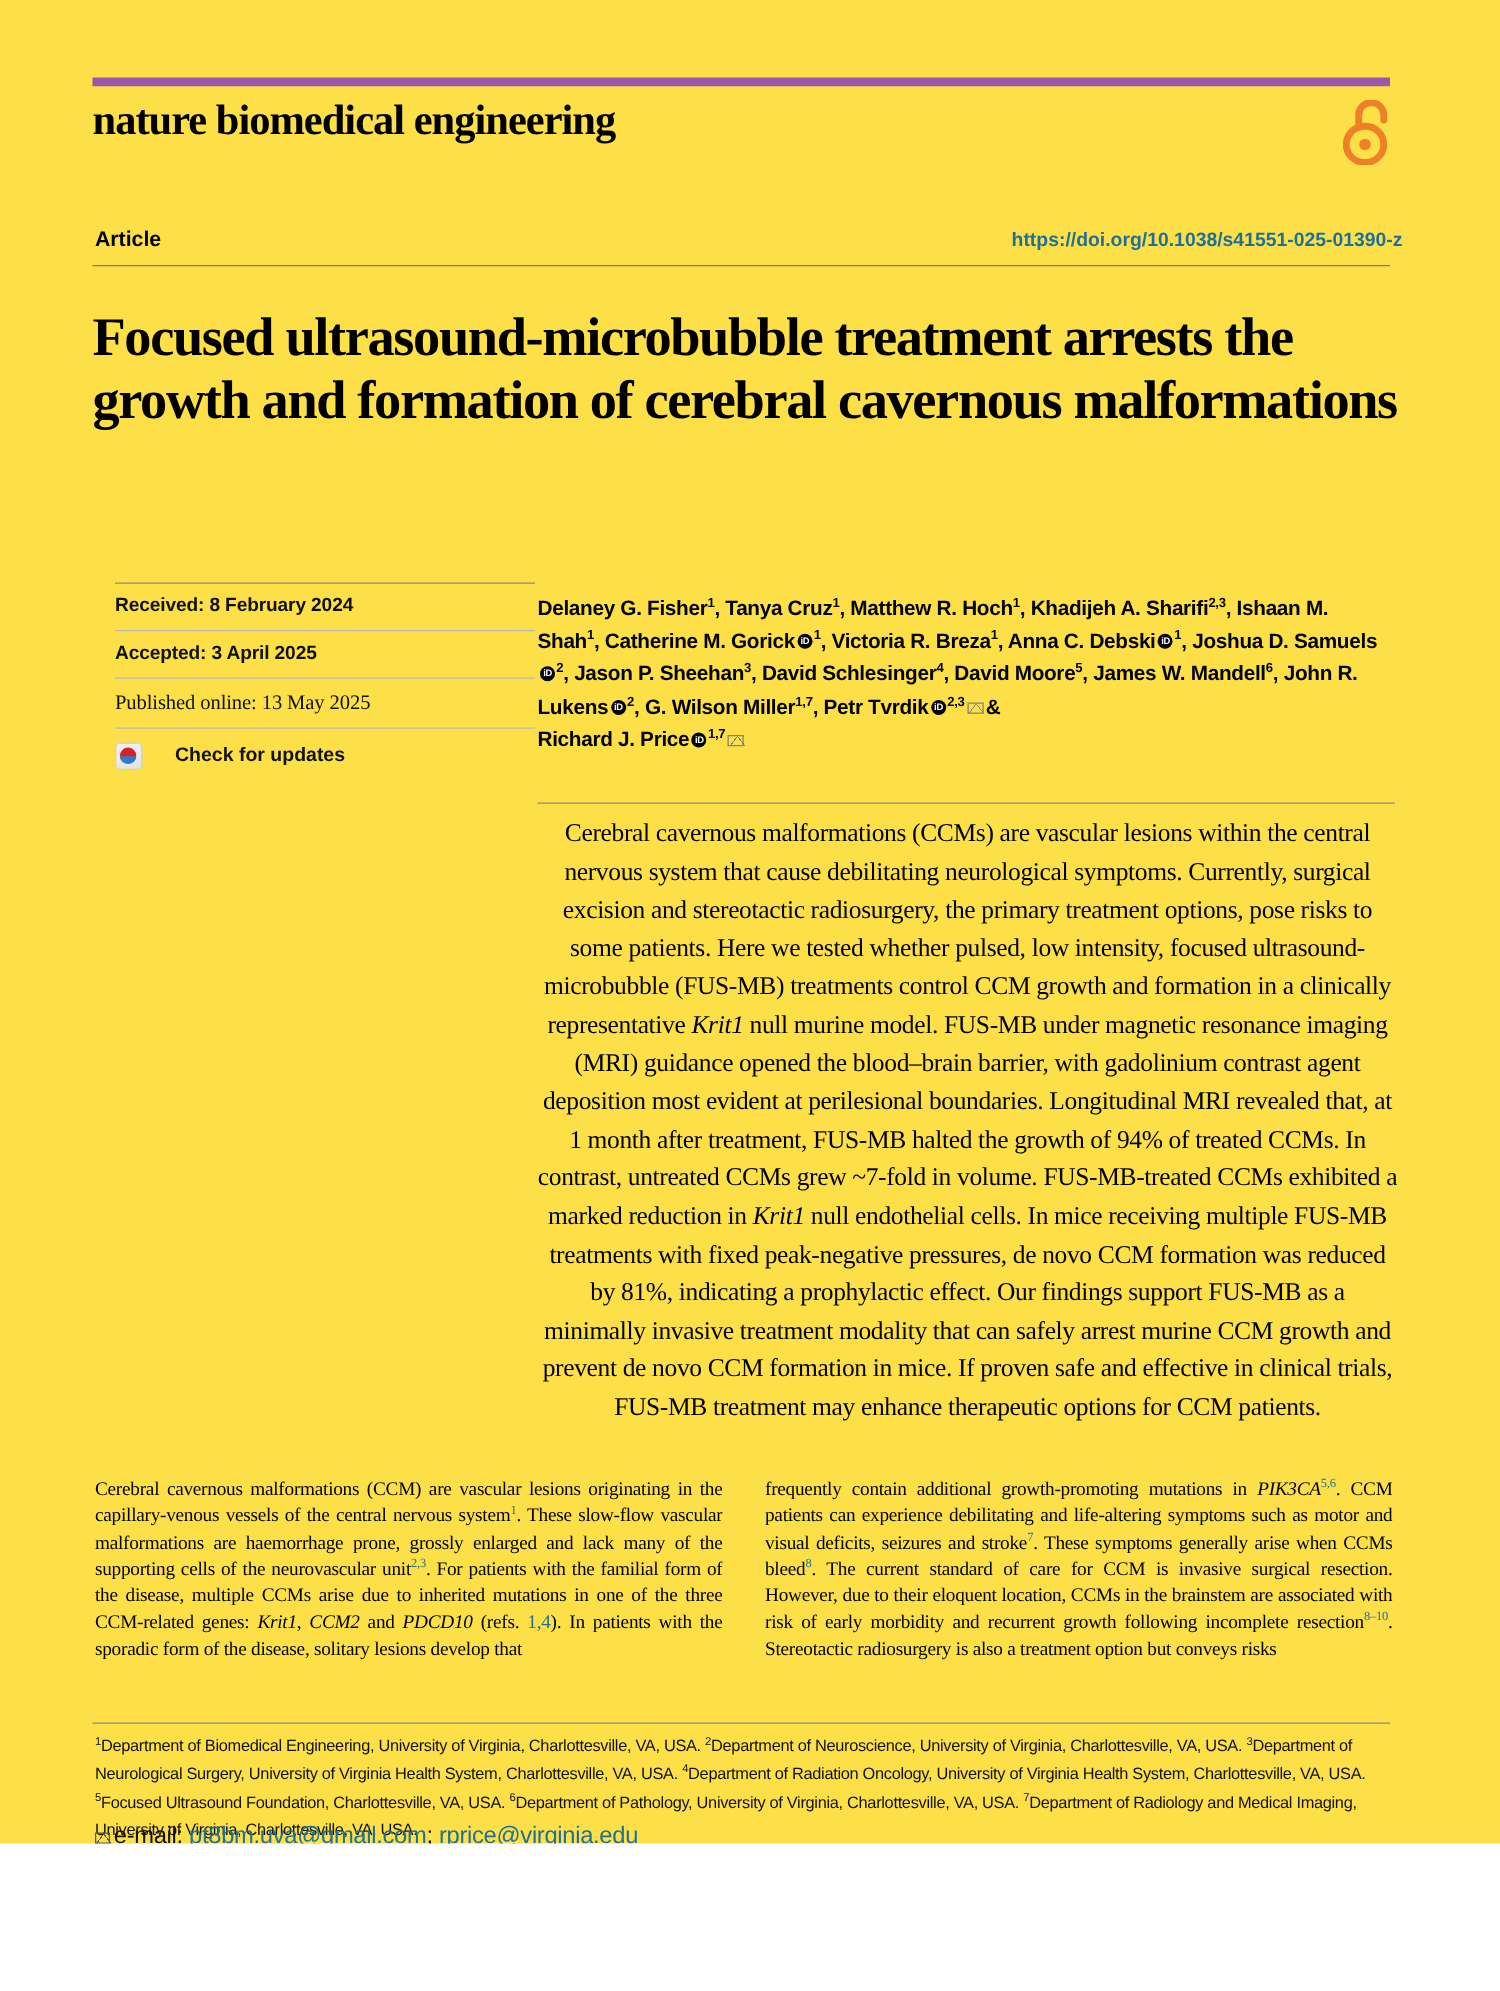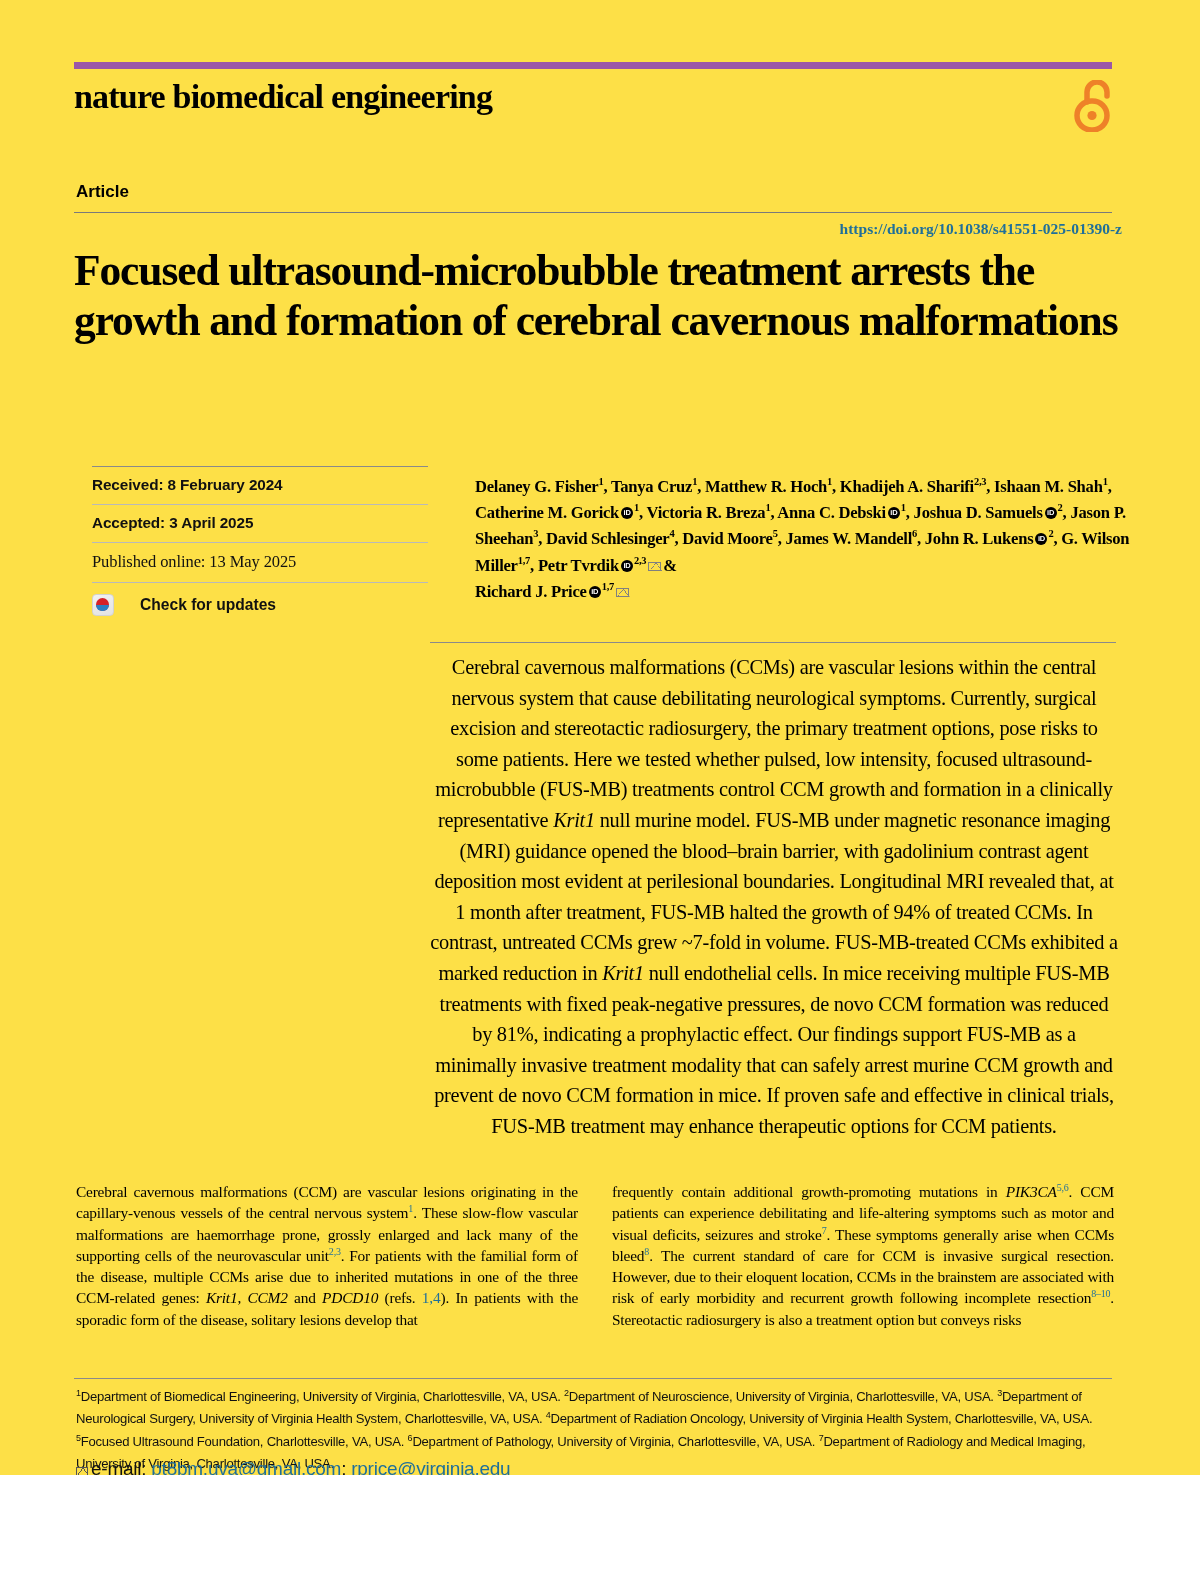--- a/index.html
+++ b/index.html
@@ -55,27 +55,26 @@
     top: 182px;
     font-family: "Liberation Sans", sans-serif;
     font-weight: 700;
     font-size: 17px;
     color: #000;
   }
   .doi-link {
     position: absolute;
     right: 78px;
     top: 184px;
-    font-family: Liberation Serif, serif;
+    font-family: Liberation Sans, sans-serif;
     font-size: 15.5px;
     font-weight: 600;
     color: #1f6f9a;
     text-decoration: none;
     white-space: nowrap;
-    margin-top: 36px;
   }
   .rule-top {
     position: absolute;
     left: 74px;
     top: 212px;
     width: 1038px;
     height: 1px;
     background: #7a7a7a;
   }
 
@@ -156,27 +155,26 @@
     font-weight: 700;
     color: #111;
   }
 
   
   .authors {
     position: absolute;
     left: 430px;
     top: 474px;
     width: 686px;
-    font-family: Liberation Serif, serif;
+    font-family: Liberation Sans, sans-serif;
     font-size: 16.6px;
     font-weight: 700;
     line-height: 26.2px;
     color: #000;
     letter-spacing: -0.25px;
-    margin-left: 45px;
   }
   .authors sup {
     font-size: 10.5px;
     font-weight: 700;
     vertical-align: super;
     line-height: 0;
   }
   .orcid {
     display: inline-block;
     width: 12px;

